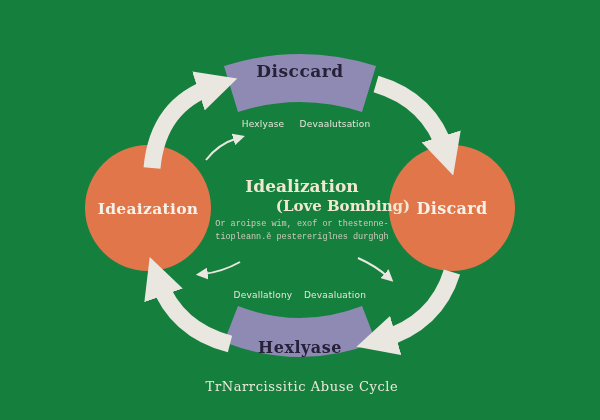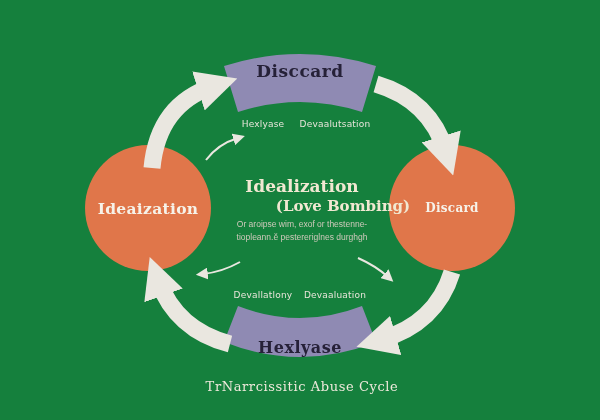--- a/index.html
+++ b/index.html
@@ -2,25 +2,25 @@
 <html><head>
 <meta charset="utf-8">
 <style>
   html,body{margin:0;padding:0;background:#2a2531;}
   #stage{
     position:relative;width:600px;height:420px;background:#15803d;
     overflow:hidden;font-family:"DejaVu Serif", serif;
   }
   .lbl{position:absolute;transform:translate(-50%,-50%);white-space:nowrap;text-align:center;}
   .band-label{font-weight:bold;color:#262138;font-size:17px;letter-spacing:.5px;}
-  .circle-label{font-weight:bold;color:#f6f2e9;font-size:12px;letter-spacing:.3px;}
+  .circle-label{font-weight:bold;color:#f6f2e9;font-size:16px;letter-spacing:.3px;}
   .small-label{font-family:"DejaVu Sans", sans-serif;font-size:9px;color:#e8e4da;letter-spacing:.2px;}
   .center-title{font-weight:bold;color:#f1e8d2;font-size:17px;}
   .center-subtitle{font-weight:bold;color:#f1e8d2;font-size:15px;margin-left:41px;}
-  .center-desc{font-family:Liberation Sans, sans-serif;font-size:8.5px;color:#cfc9bb;}
+  .center-desc{font-family:Liberation Mono, monospace;font-size:8.5px;color:#cfc9bb;}
   .caption{font-size:13px;color:#efe9dc;letter-spacing:.6px;}
   svg{position:absolute;left:0;top:0;}
 </style>
 </head>
 <body>
 
 <div id="stage">
 
   <svg width="600" height="420" viewBox="0 0 600 420">
     <defs>

